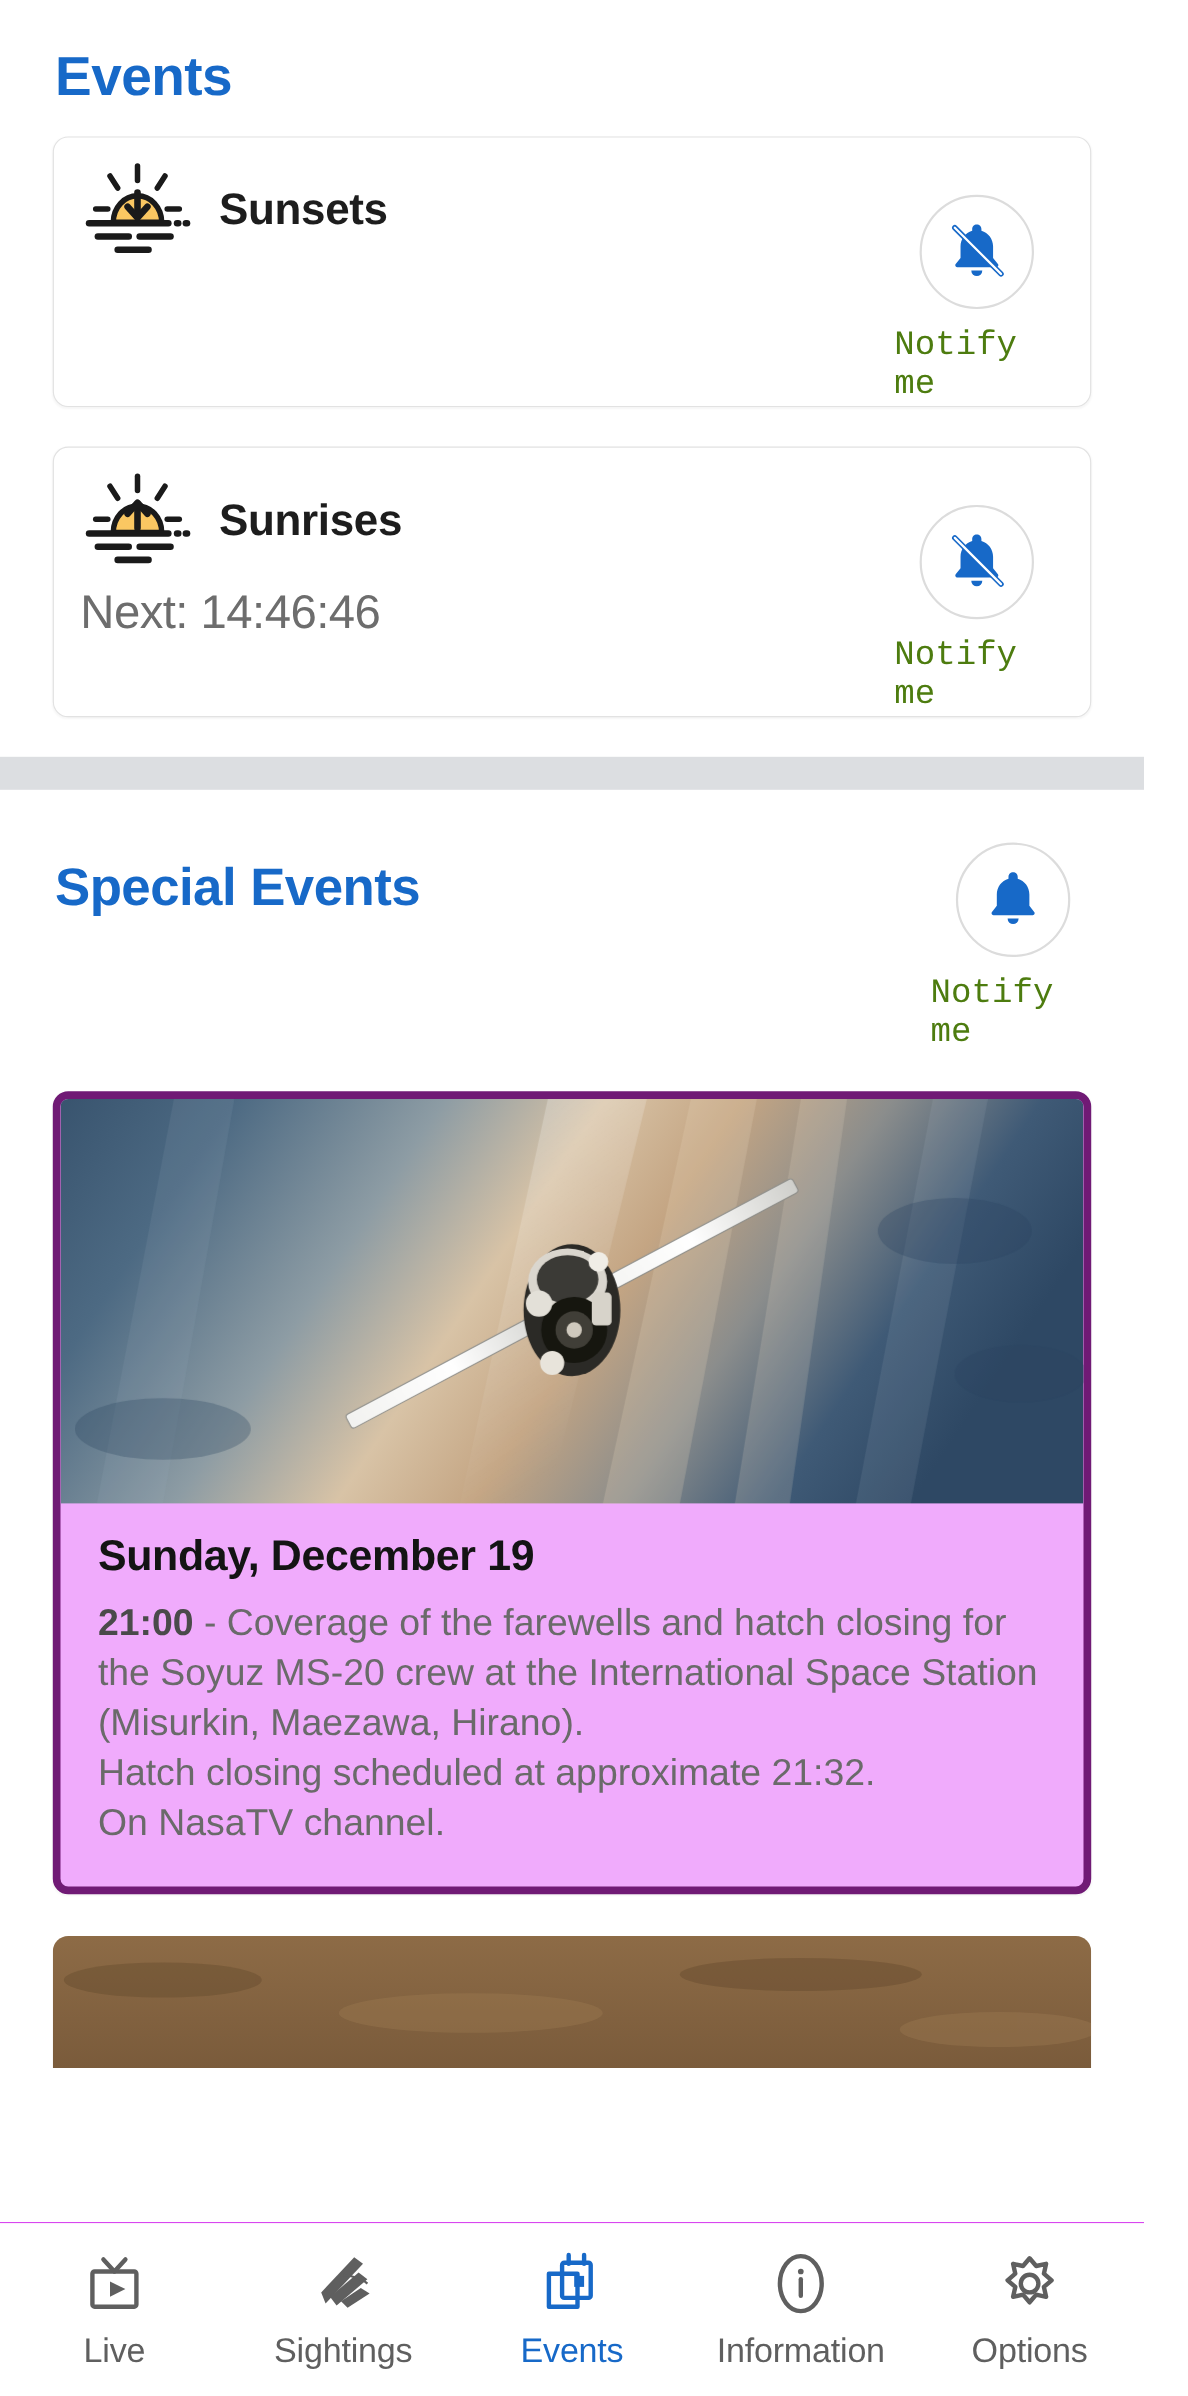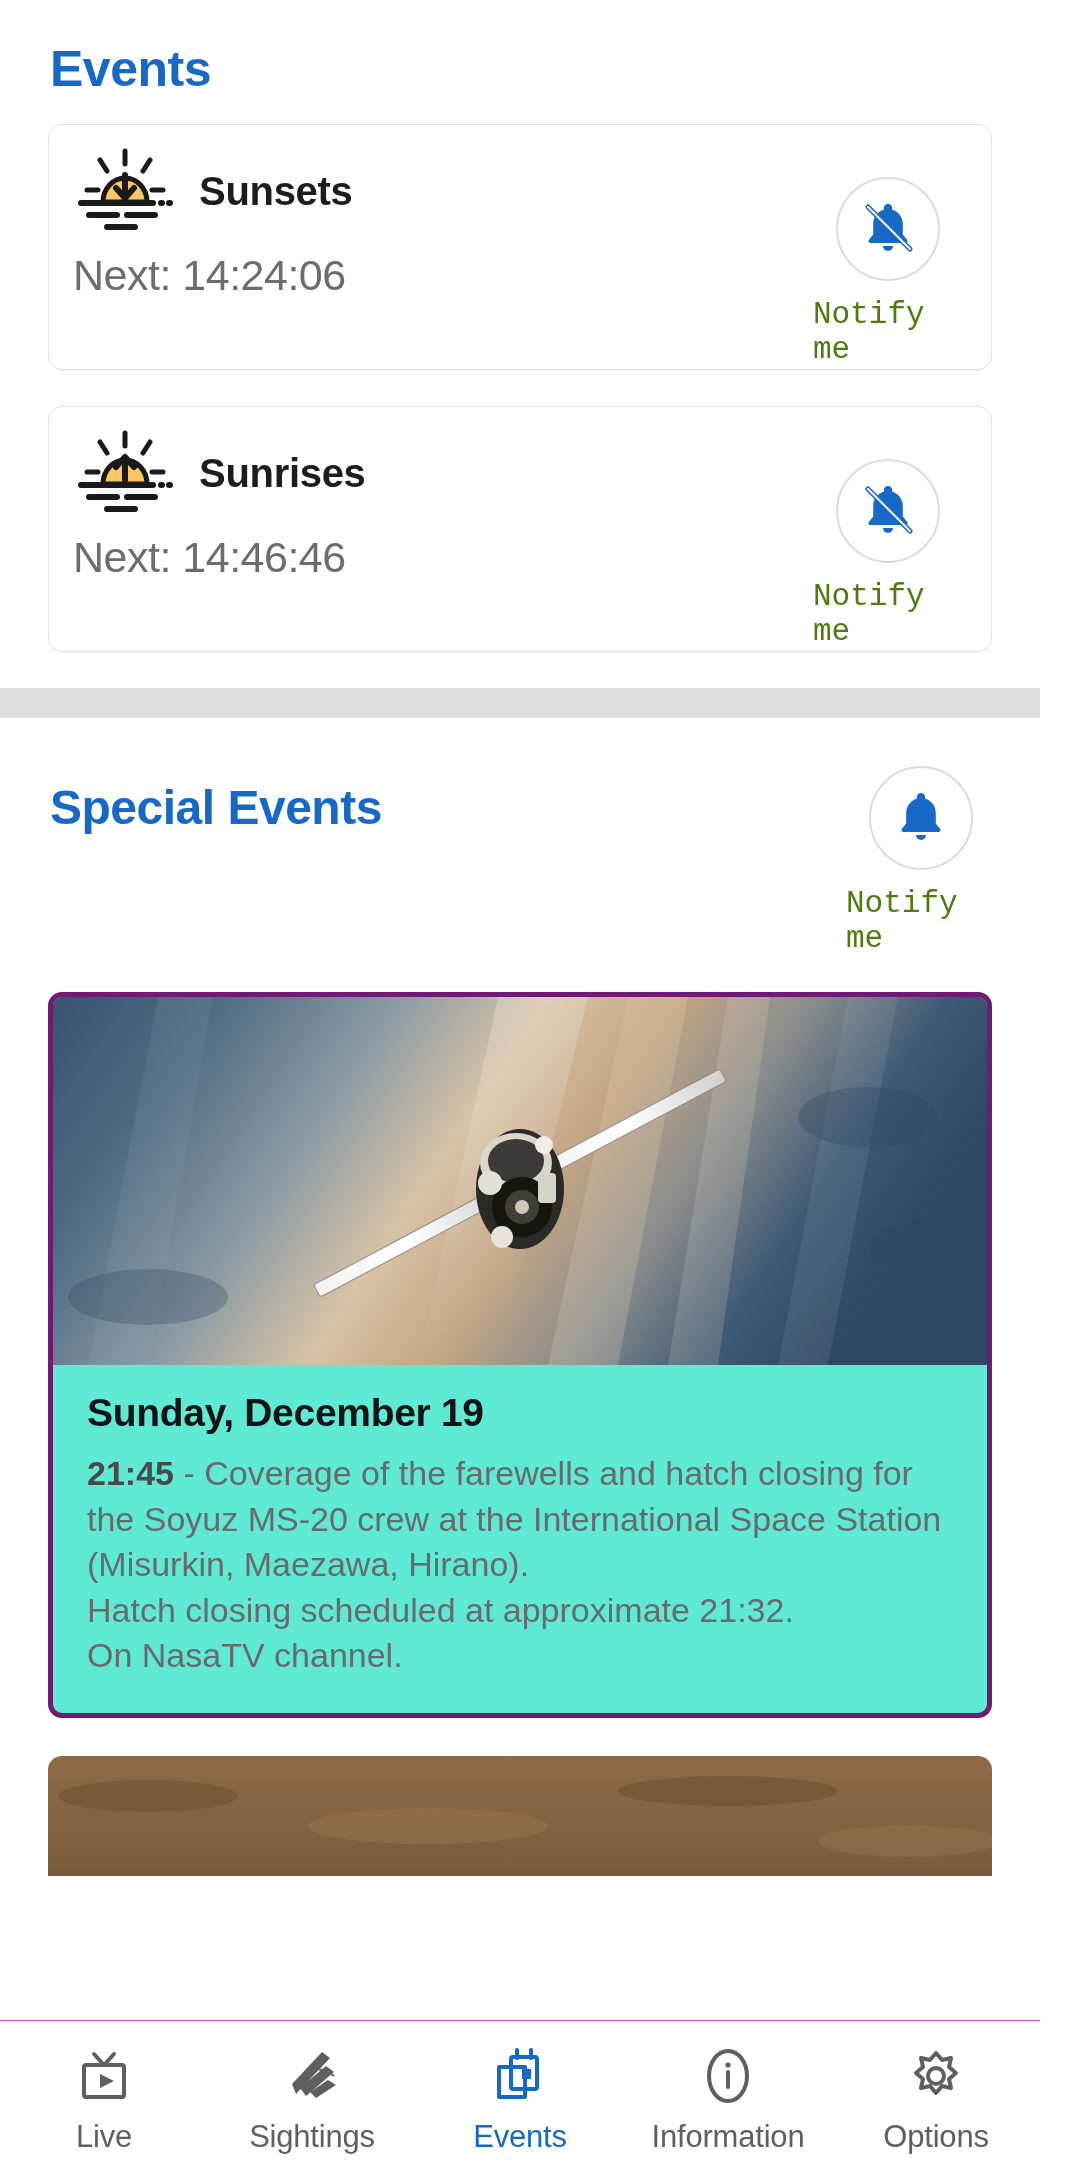--- a/index.html
+++ b/index.html
@@ -62,24 +62,24 @@
   .special-head {
     display:flex; align-items:flex-start; justify-content:space-between;
     padding:48px 44px 0 50px;
   }
   .special-title { color:#1769c8; font-size:48px; font-weight:700; letter-spacing:-0.5px; padding-top:14px; }
   .special-notify { display:flex; flex-direction:column; align-items:center; width:150px; }
 
   
   .sp-wrap { padding:36px 48px 0 48px; }
   .sp-card {
-    border:5px solid #701a75;
+    border:7px solid #701a75;
     border-radius:14px;
     overflow:hidden;
-    background:#5eead4;
+    background:#f0abfc;
     box-shadow:0 1px 2px rgba(0,0,0,0.04);
   }
   .sp-photo { width:100%; height:368px; position:relative; overflow:hidden; }
   .sp-body { padding:26px 34px 34px 34px; }
   .sp-date { font-size:39px; font-weight:700; color:#141414; letter-spacing:-0.3px; }
   .sp-desc { font-size:34px; color:#6a6a6a; line-height:1.34; margin-top:16px; white-space:pre-line; }
   .sp-desc b { color:#4a4a4a; font-weight:700; }
 
   
   .sp-next-peek {
@@ -139,21 +139,20 @@
               <line x1="54" y1="68" x2="82" y2="68"></line>
               <line x1="34" y1="80" x2="62" y2="80"></line>
             </g>
             <g stroke="#1a1a1a" stroke-width="6" stroke-linecap="round" fill="none">
               <line x1="52" y1="28" x2="52" y2="50"></line>
               <polyline points="43,41 52,51 61,41" stroke-linejoin="round"></polyline>
             </g>
           </svg>
           <div class="evt-name">Sunsets</div>
         </div>
-        <div class="evt-next">Next: 14:24:06</div>
 
         <div class="notify">
           <div class="notify-ring">
             <svg width="56" height="58" viewBox="0 0 56 58">
               <path d="M28 4c-2.4 0-4.2 1.9-4.2 4.2v1.6c-6.3 1.8-10.6 7.6-10.6 14.3v10.4l-4.4 5.6c-.9 1.2-.1 2.9 1.4 2.9h35.6c1.5 0 2.3-1.7 1.4-2.9l-4.4-5.6V24.1c0-6.7-4.3-12.5-10.6-14.3V8.2C32.2 5.9 30.4 4 28 4z" fill="#1769c8"></path>
               <path d="M23 46h10a5 5 0 0 1-10 0z" fill="#1769c8"></path>
               <line x1="8" y1="7" x2="50" y2="49" stroke="#1769c8" stroke-width="5" stroke-linecap="round"></line>
               <line x1="8" y1="7" x2="50" y2="49" stroke="#ffffff" stroke-width="2" stroke-linecap="round"></line>
             </svg>
           </div>
@@ -274,21 +273,21 @@
               <circle cx="-30" cy="0" r="12" fill="#e3e0d8"></circle>
               <circle cx="24" cy="-38" r="9" fill="#f0ede6"></circle>
               <circle cx="-18" cy="54" r="11" fill="#e8e4db"></circle>
               <rect x="18" y="-10" width="18" height="30" rx="4" fill="#d7d3ca"></rect>
             </g>
           </svg>
         </div>
 
         <div class="sp-body">
           <div class="sp-date">Sunday, December 19</div>
-          <div class="sp-desc"><b>21:45</b><span> - </span><span>Coverage of the farewells and hatch closing for the Soyuz MS-20 crew at the International Space Station (Misurkin, Maezawa, Hirano).
+          <div class="sp-desc"><b>21:00</b><span> - </span><span>Coverage of the farewells and hatch closing for the Soyuz MS-20 crew at the International Space Station (Misurkin, Maezawa, Hirano).
 Hatch closing scheduled at approximate 21:32.
 On NasaTV channel.</span></div>
         </div>
       </div>
     </div>
 
     <div class="sp-next-peek">
       <svg width="100%" height="100%" viewBox="0 0 984 120" preserveAspectRatio="xMidYMin slice">
         <defs>
           <linearGradient id="terr" x1="0" y1="0" x2="0" y2="1">

